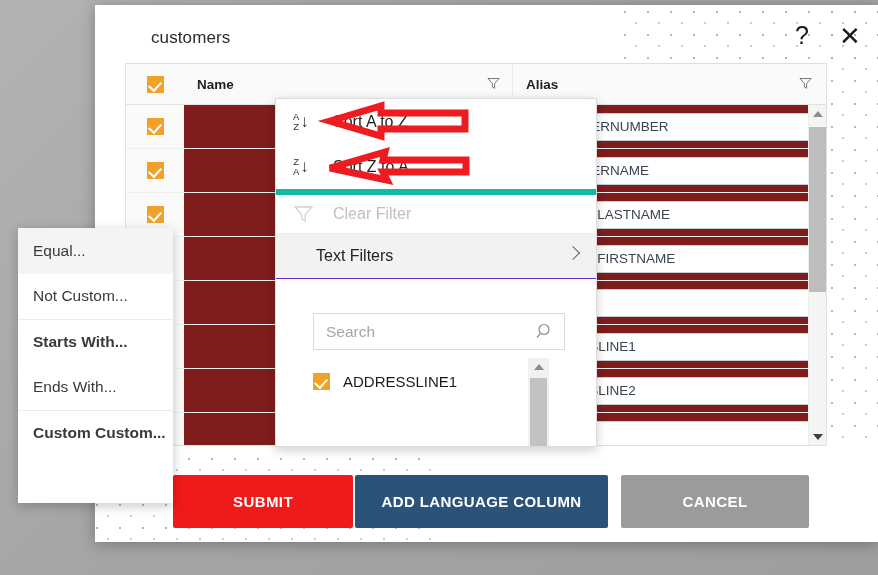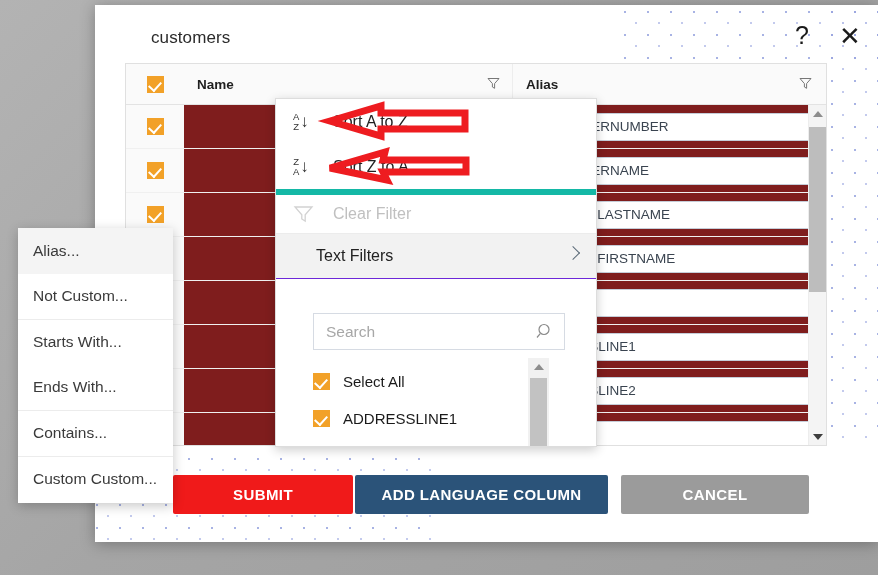--- a/index.html
+++ b/index.html
@@ -385,34 +385,34 @@
     height: 45.5px;
     display: flex;
     align-items: center;
     padding-left: 15px;
     font-size: 15.5px;
     color: #3a3a3a;
     cursor: pointer;
     box-sizing: border-box;
   }
   .sub-item.active { background: #f4f4f4; }
-  .sub-sep { border-top: 1px solid #ececec; }
+  .sub-sep { border-top: 1px solid #ececec; font-weight: bold; }
 
   
   #footer {
     position: absolute;
     left: 0;
     top: 448px;
     width: 783px;
     height: 89px;
   }
   .btn {
     position: absolute;
     top: 22px;
-    height: 39px;
+    height: 53px;
     border: 0;
     color: #ffffff;
     font-family: "Liberation Sans", sans-serif;
     font-size: 15px;
     font-weight: bold;
     letter-spacing: .4px;
     cursor: pointer;
     border-radius: 2px;
   }
   #btn-submit { left: 78px; width: 180px; background: #f01a1a; }
@@ -601,24 +601,20 @@
         <svg width="19" height="19" viewBox="0 0 19 19">
             <circle cx="8" cy="7.5" r="5" fill="none" stroke="#8a8a8a" stroke-width="1.2"></circle>
             <line x1="4.2" y1="11.6" x2="1" y2="15.5" stroke="#8a8a8a" stroke-width="1.2"></line>
           </svg>
       </span>
     </div>
 
     <div class="filter-list">
       <div class="fl-item">
         <span class="chk"></span>
-        <span>Select All</span>
-      </div>
-      <div class="fl-item">
-        <span class="chk"></span>
         <span>ADDRESSLINE1</span>
       </div>
     </div>
 
     <div id="fl-scroll">
       <div class="sb-arrow sb-up">
           <i></i>
         </div>
       <div id="fl-thumb"></div>
     </div>
@@ -626,25 +622,24 @@
 
   <div id="footer">
     <button class="btn" id="btn-submit">SUBMIT</button>
     <button class="btn" id="btn-addlang">ADD LANGUAGE COLUMN</button>
     <button class="btn" id="btn-cancel">CANCEL</button>
   </div>
 
 </div>
 
 <div id="submenu">
-  <div class="sub-item active">Alias...</div>
+  <div class="sub-item active">Equal...</div>
   <div class="sub-item">Not Custom...</div>
   <div class="sub-item sub-sep">Starts With...</div>
   <div class="sub-item">Ends With...</div>
-  <div class="sub-item sub-sep">Contains...</div>
   <div class="sub-item sub-sep">Custom Custom...</div>
 </div>
 
 <svg id="annotations" width="878" height="575" viewBox="0 0 878 575">
   <g>
     <path d="M330 121 L381 106 L381 113 L465 113 L465 129 L381 129 L381 136 Z" fill="none" stroke="#ee1c20" stroke-width="7" stroke-linejoin="miter"></path>
   </g>
   <g>
     <path d="M330 168 L385 152 L383 160 L466 160 L466 172 L383 172 L387 180 Z" fill="none" stroke="#ee1c20" stroke-width="7" stroke-linejoin="miter"></path>
   </g>

